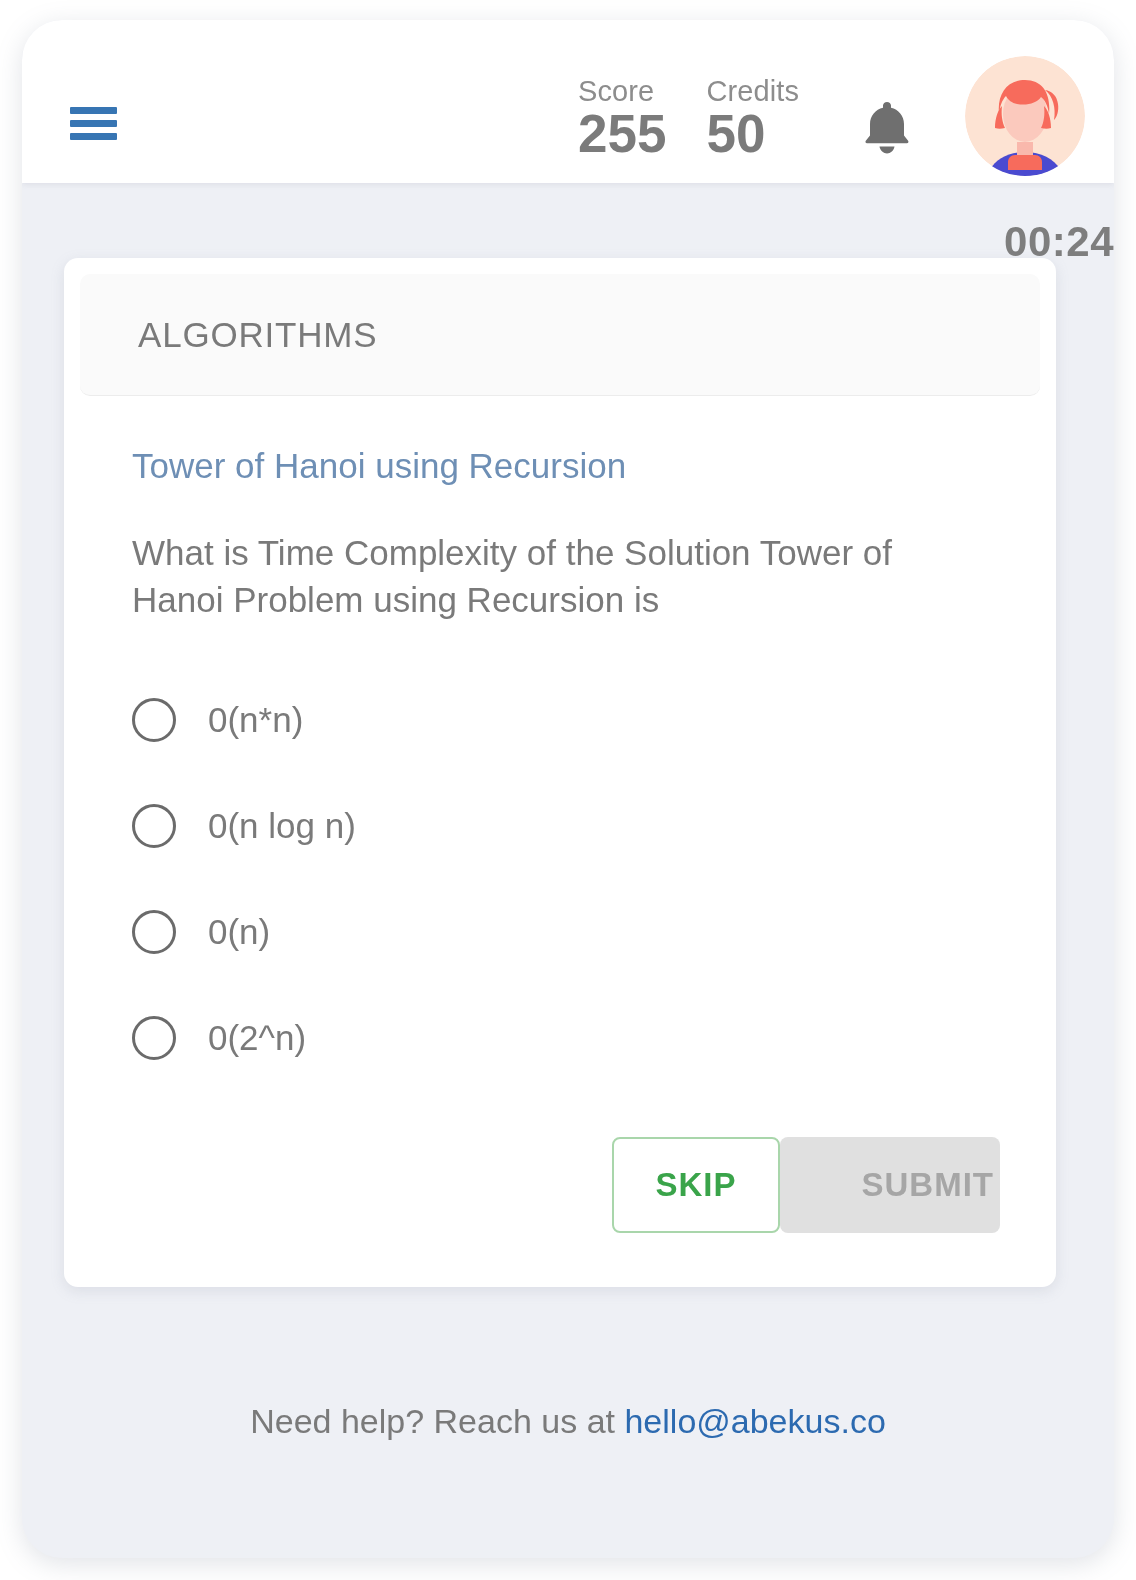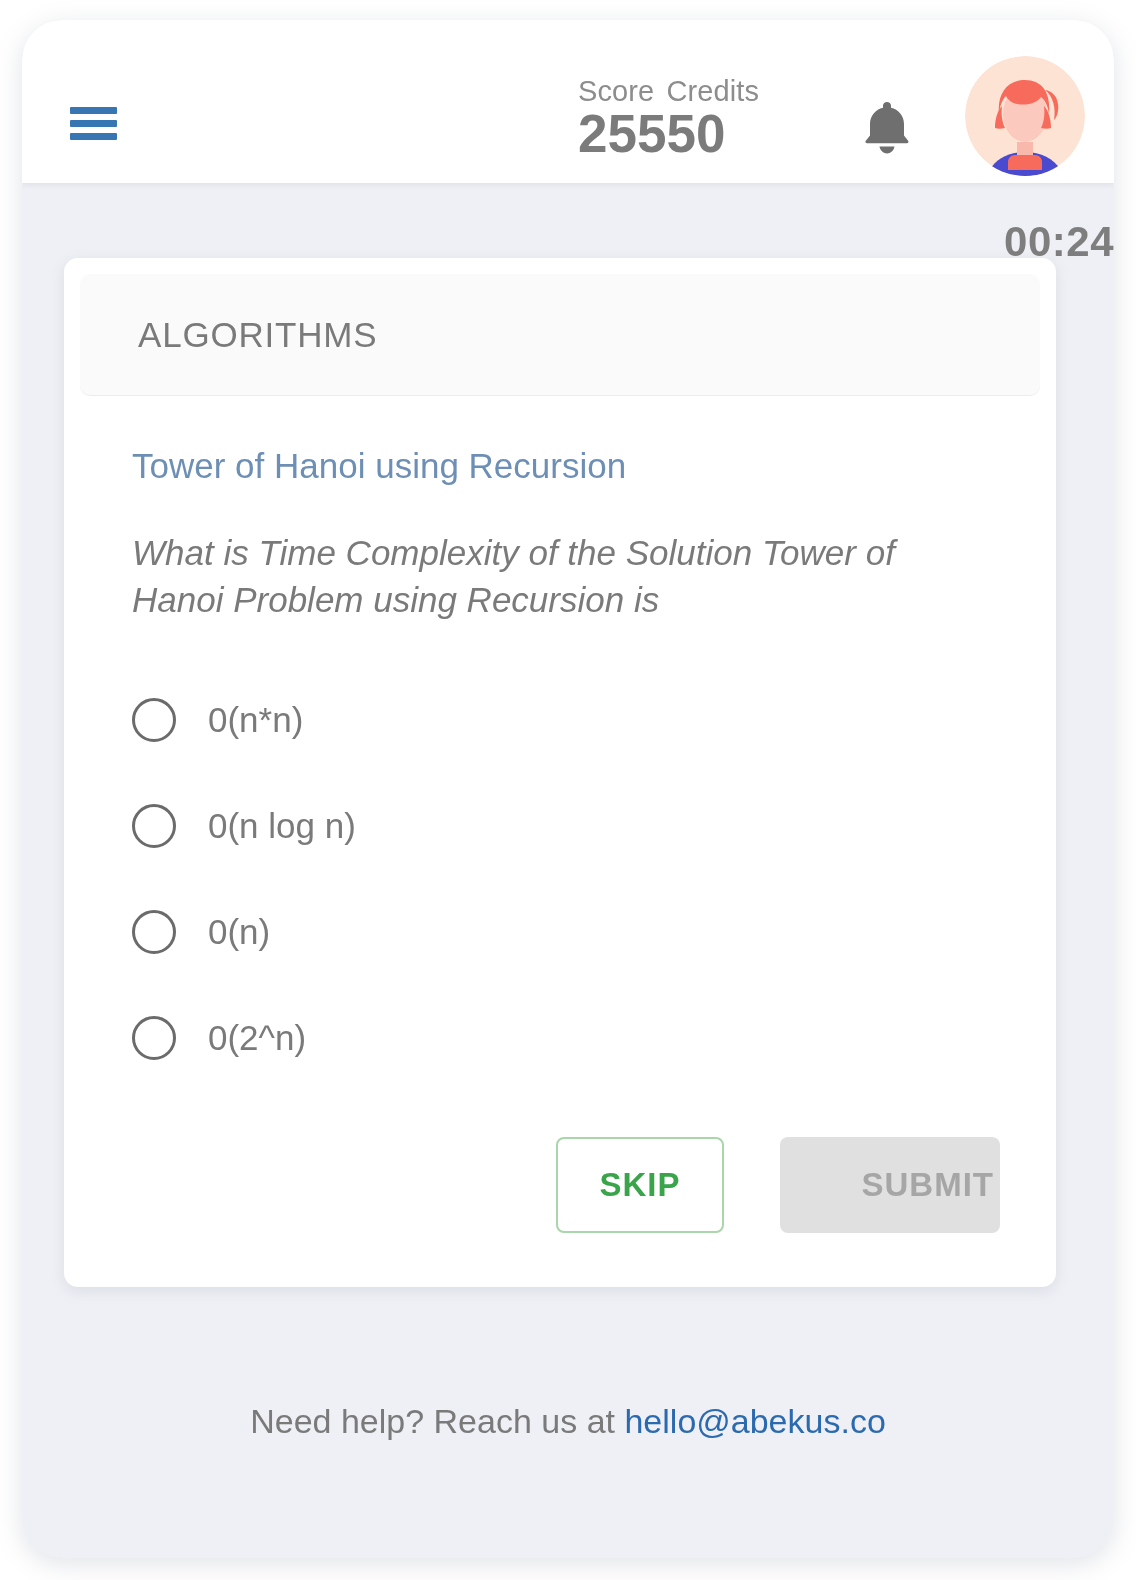--- a/index.html
+++ b/index.html
@@ -55,20 +55,21 @@
     margin-bottom: 6px;
     border-radius: 1px;
   }
   .hamburger span:last-child { margin-bottom: 0; }
 
   .stats {
     position: absolute;
     left: 556px;
     top: 54px;
     display: flex;
+    gap: 40px;
     align-items: flex-start;
   }
   .stat-block { display: flex; flex-direction: column; }
   .stat-label {
     font-size: 29px;
     color: #8d8d8d;
     line-height: 34px;
     letter-spacing: 0.1px;
   }
   .stat-value {
@@ -148,21 +149,20 @@
     color: #6e8fb5;
     text-decoration: none;
     cursor: pointer;
   }
 
   .question-text {
     margin: 43px 68px 0 68px;
     font-size: 35px;
     line-height: 47px;
     color: #7a7a7a;
-    font-style: italic;
   }
 
   .options {
     margin: 44px 0 0 0;
   }
   .option {
     display: flex;
     align-items: center;
     height: 106px;
     padding-left: 68px;
@@ -180,21 +180,20 @@
   .option-label {
     margin-left: 32px;
     font-size: 35px;
     color: #7a7a7a;
   }
 
   .actions {
     display: flex;
     justify-content: flex-end;
     align-items: center;
-    gap: 56px;
     margin-top: 46px;
     padding-right: 56px;
   }
   .btn-skip {
     width: 168px;
     height: 96px;
     background: #ffffff;
     border: 2px solid #a9d6ab;
     border-radius: 8px;
     color: #3aa44a;

